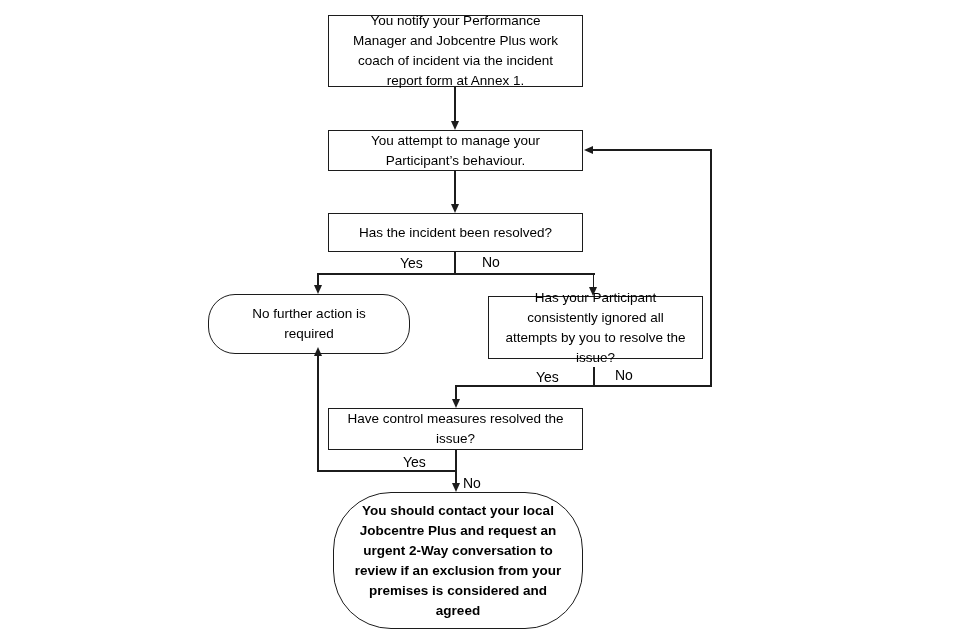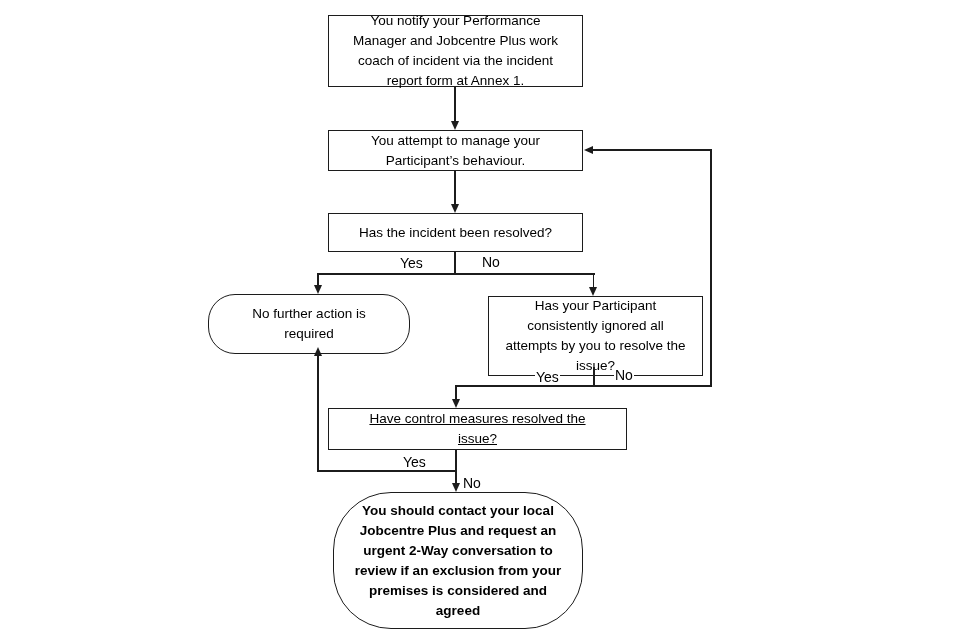--- a/index.html
+++ b/index.html
@@ -78,26 +78,26 @@
 report form at Annex 1.</div>
 
   <div class="node" style="left:328px; top:130px; width:255px; height:41px;">You attempt to manage your
 Participant’s behaviour.</div>
 
   <div class="node" style="left:328px; top:213px; width:255px; height:39px;">Has the incident been resolved?</div>
 
   <div class="node rounded-pill" style="left:208px; top:294px; width:202px; height:60px;">No further action is
 required</div>
 
-  <div class="node" style="left:488px; top:296px; width:215px; height:80px;">Has your Participant
+  <div class="node" style="left:488px; top:296px; width:215px; height:63px;">Has your Participant
 consistently ignored all
 attempts by you to resolve the
 issue?</div>
 
-  <div class="node" style="left:328px; top:408px; width:299px; height:42px;text-decoration:underline;">Have control measures resolved the
+  <div class="node" style="left:328px; top:408px; width:255px; height:42px;">Have control measures resolved the
 issue?</div>
 
   <div class="node rounded-big" style="left:333px; top:492px; width:250px; height:137px;font-weight:bold;">You should contact your local
 Jobcentre Plus and request an
 urgent 2-Way conversation to
 review if an exclusion from your
 premises is considered and
 agreed</div>
 
   <div class="line v" style="left:454.2px; top:87px; height:35px;"></div>

